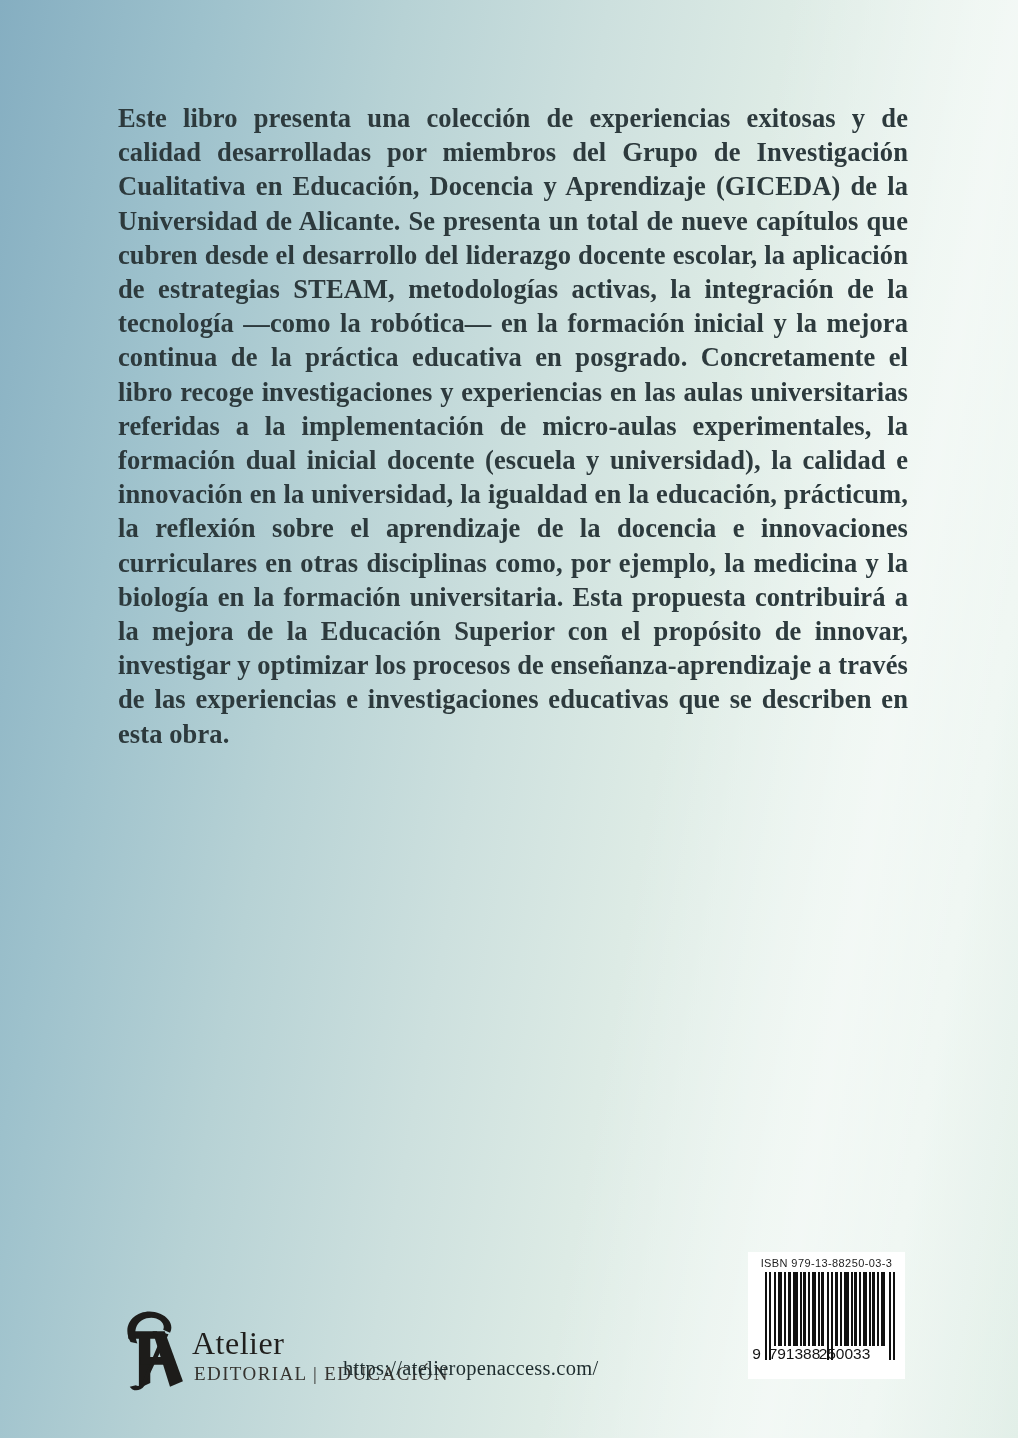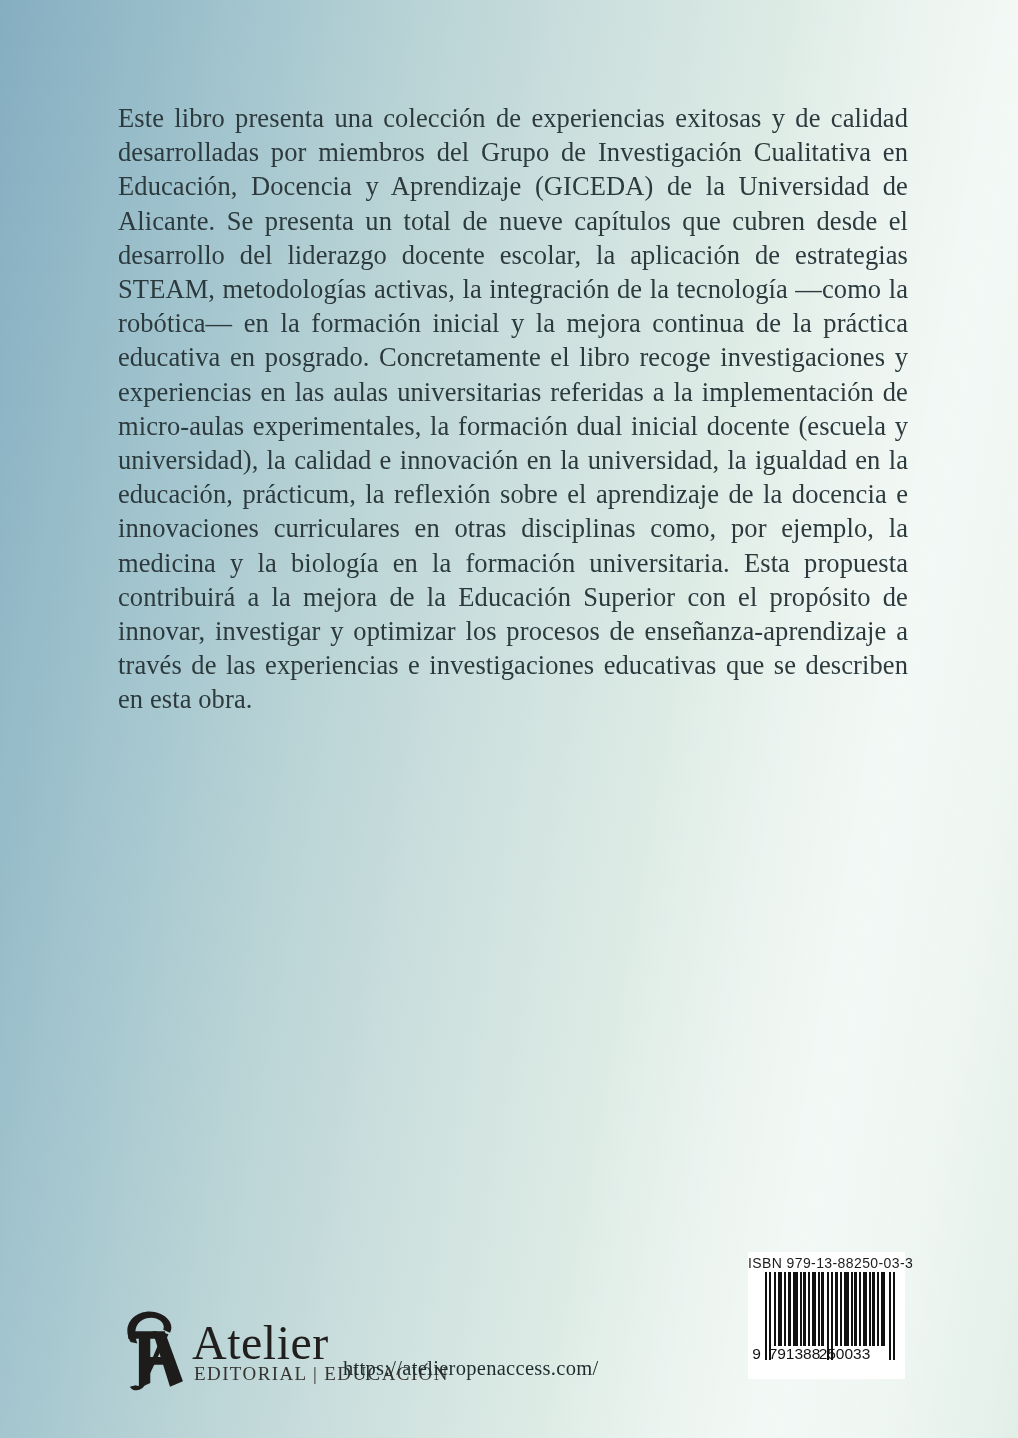--- a/index.html
+++ b/index.html
@@ -35,34 +35,35 @@
     left: 118px;
     top: 101px;
     width: 790px;
     margin: 0;
     font-size: 26.5px;
     line-height: 34.2px;
     color: #2d3a3d;
     text-align: justify;
     text-align-last: left;
     letter-spacing: 0.1px;
+    font-weight: bold;
   }
   
   .monogram {
     position: absolute;
     left: 110px;
     top: 1310px;
     width: 76px;
     height: 82px;
   }
   .publisher-name {
     position: absolute;
     left: 192px;
     top: 1321px;
-    font-size: 48px;
+    font-size: 32px;
     line-height: 44px;
     color: #201f1d;
     letter-spacing: 0.5px;
   }
   .publisher-tagline {
     position: absolute;
     left: 194px;
     top: 1366px;
     font-size: 19px;
     line-height: 16px;
@@ -85,22 +86,22 @@
     left: 748px;
     top: 1252px;
     width: 157px;
     height: 127px;
     background: #ffffff;
     box-sizing: border-box;
     font-family: "Liberation Sans", sans-serif;
   }
   .isbn-label {
     margin-top: 4px;
-    text-align: left;
-    font-size: 14px;
+    text-align: center;
+    font-size: 11px;
     line-height: 14px;
     letter-spacing: 0.4px;
     color: #1c1c1c;
     white-space: nowrap;
   }
   .bars-wrap {
     position: relative;
     width: 140px;
     height: 104px;
     margin: 2px auto 0 auto;

